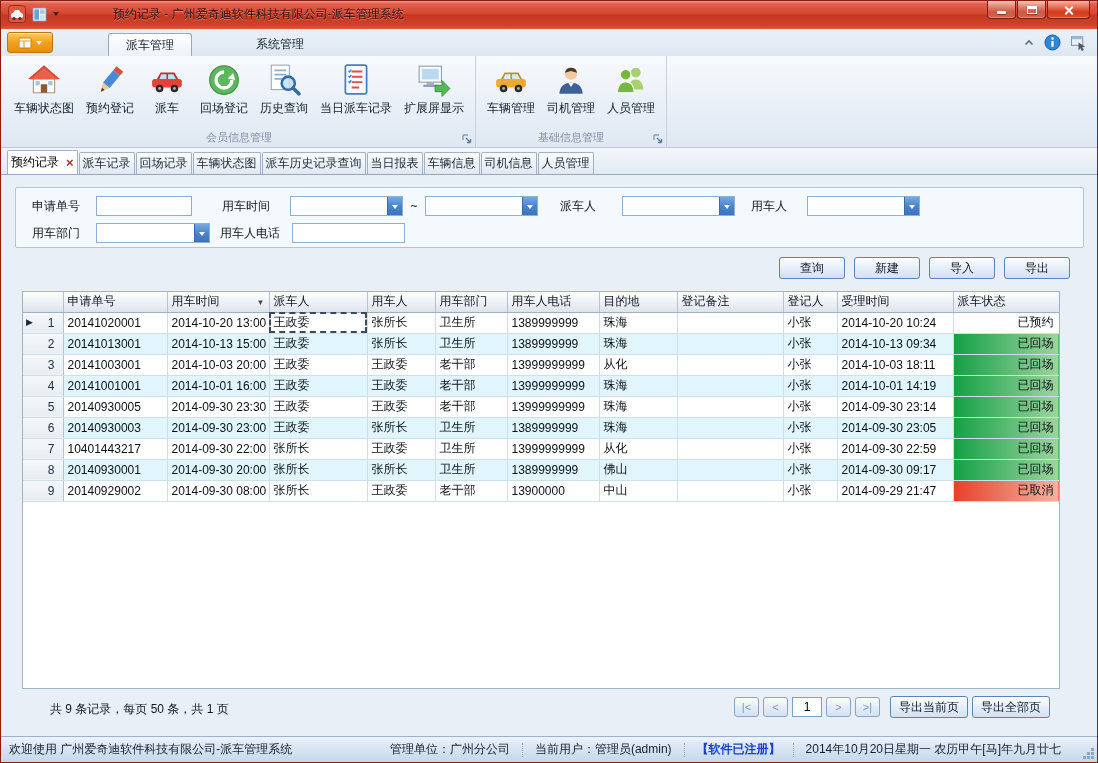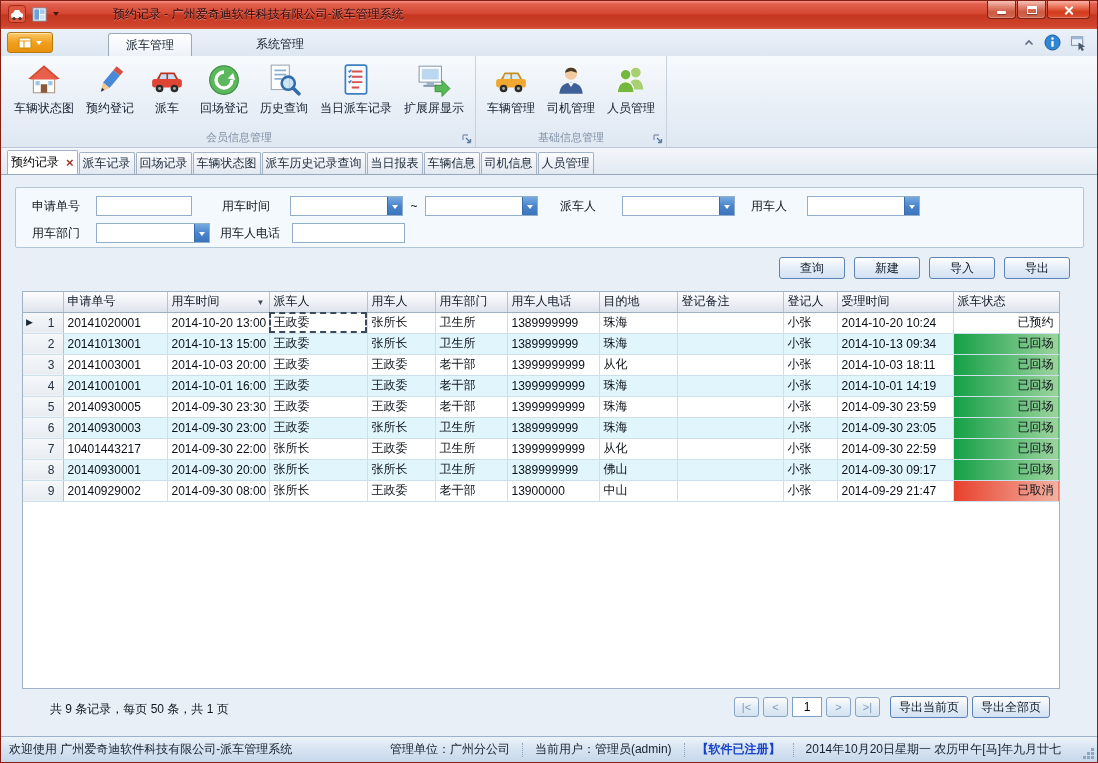--- a/index.html
+++ b/index.html
@@ -521,21 +521,21 @@
               <td class="rowhead"><span class="rownum">5</span></td>
               <td>20140930005</td>
               <td>2014-09-30 23:30</td>
               <td>王政委</td>
               <td>王政委</td>
               <td>老干部</td>
               <td>13999999999</td>
               <td>珠海</td>
               <td></td>
               <td>小张</td>
-              <td>2014-09-30 23:59</td>
+              <td>2014-09-30 23:14</td>
               <td class="st" style="background: linear-gradient(90deg, rgb(20, 160, 70), rgb(157, 212, 158));">已回场</td>
             </tr>
             <tr class="alt">
               <td class="rowhead"><span class="rownum">6</span></td>
               <td>20140930003</td>
               <td>2014-09-30 23:00</td>
               <td>王政委</td>
               <td>张所长</td>
               <td>卫生所</td>
               <td>1389999999</td>

